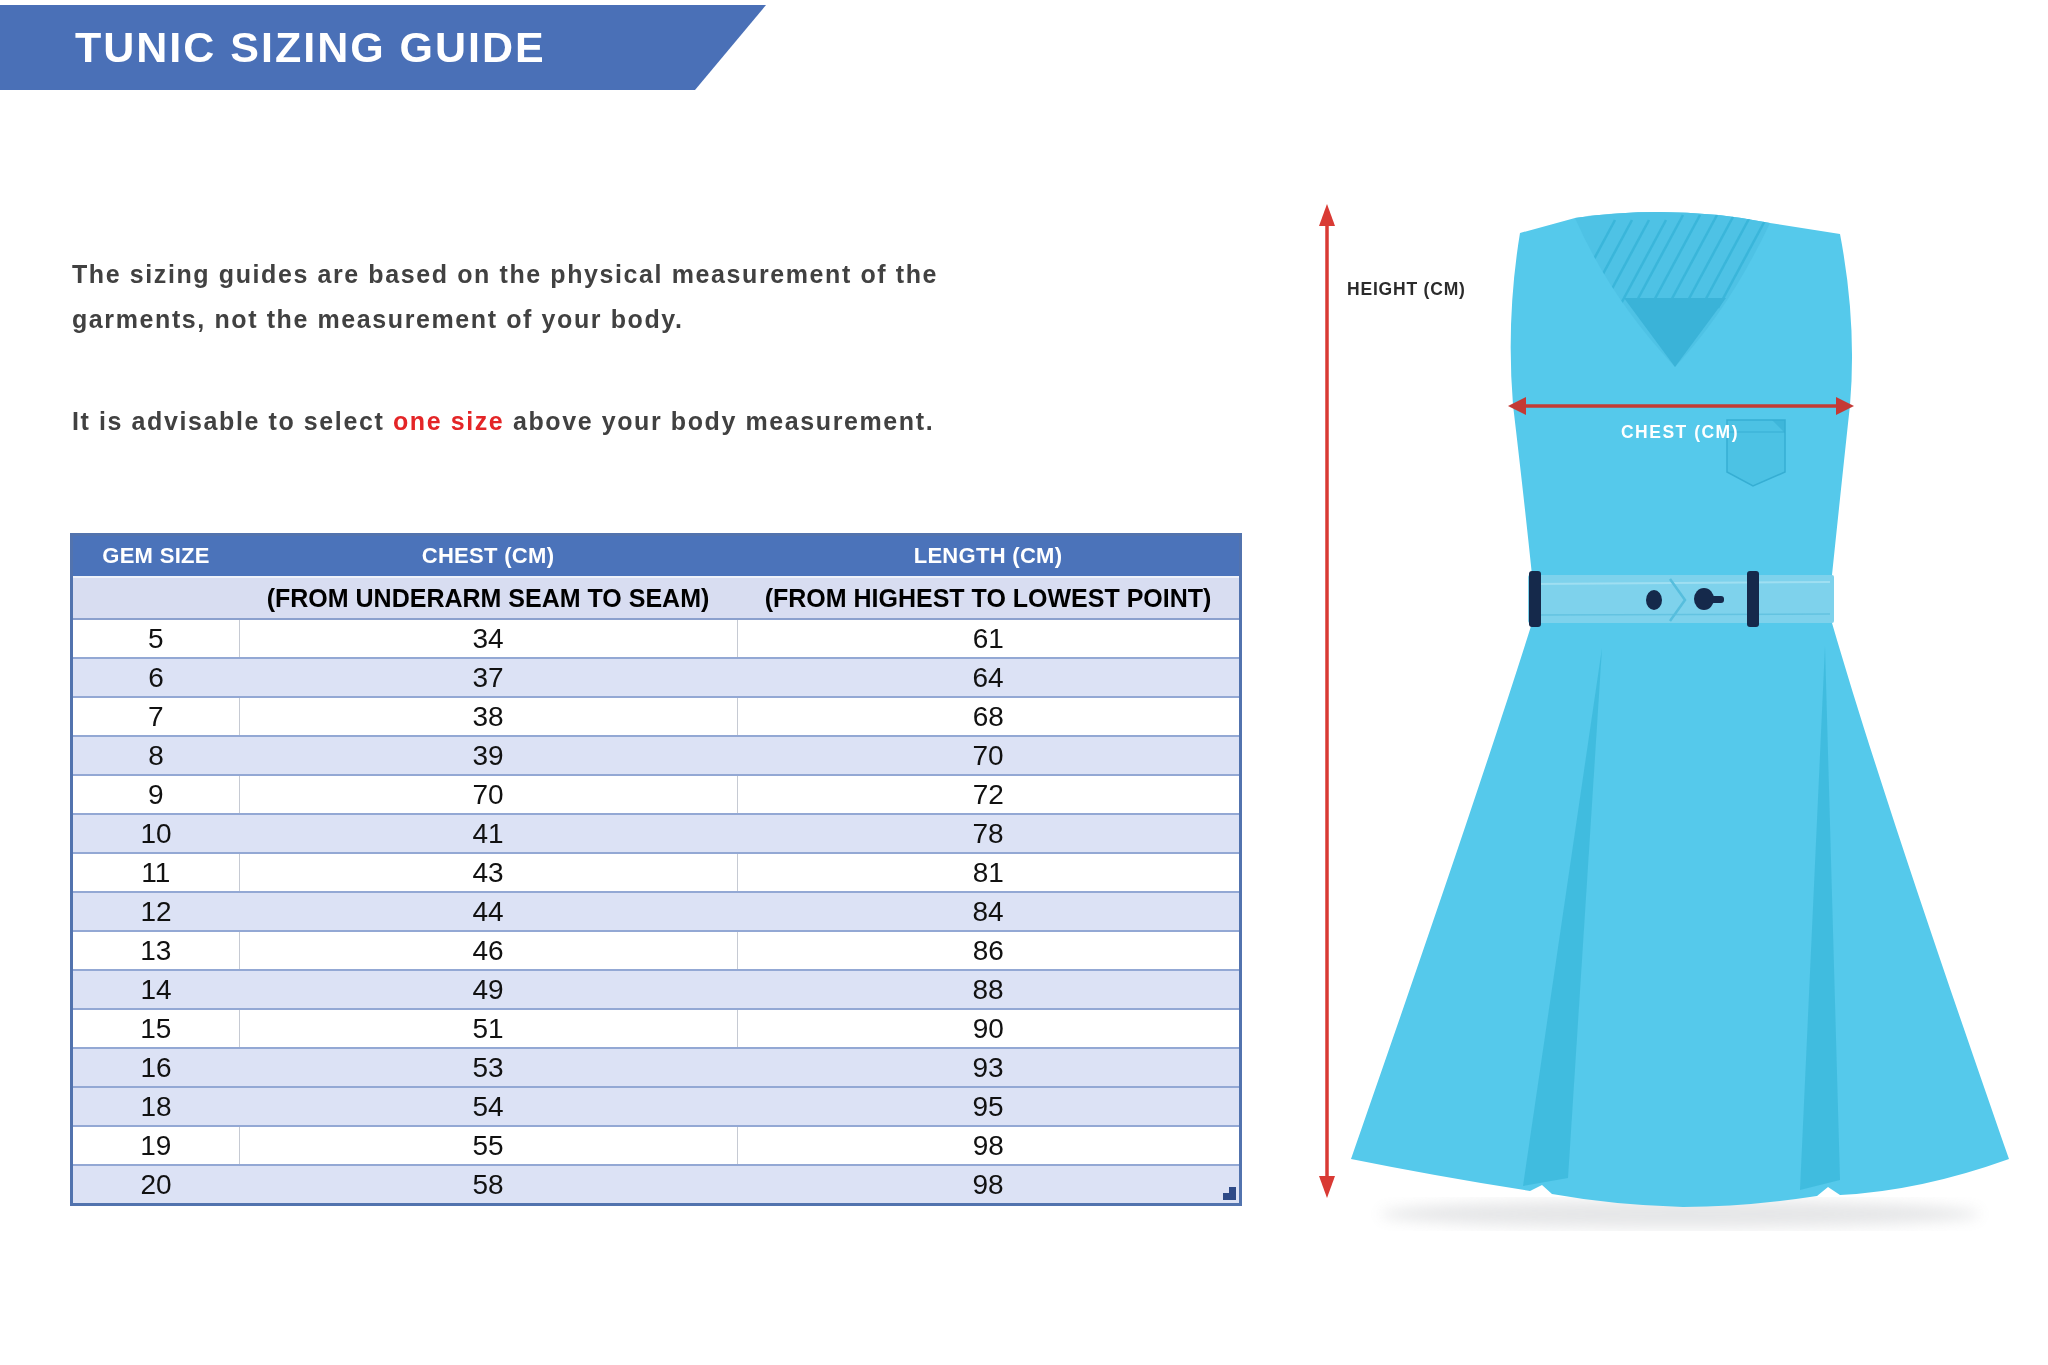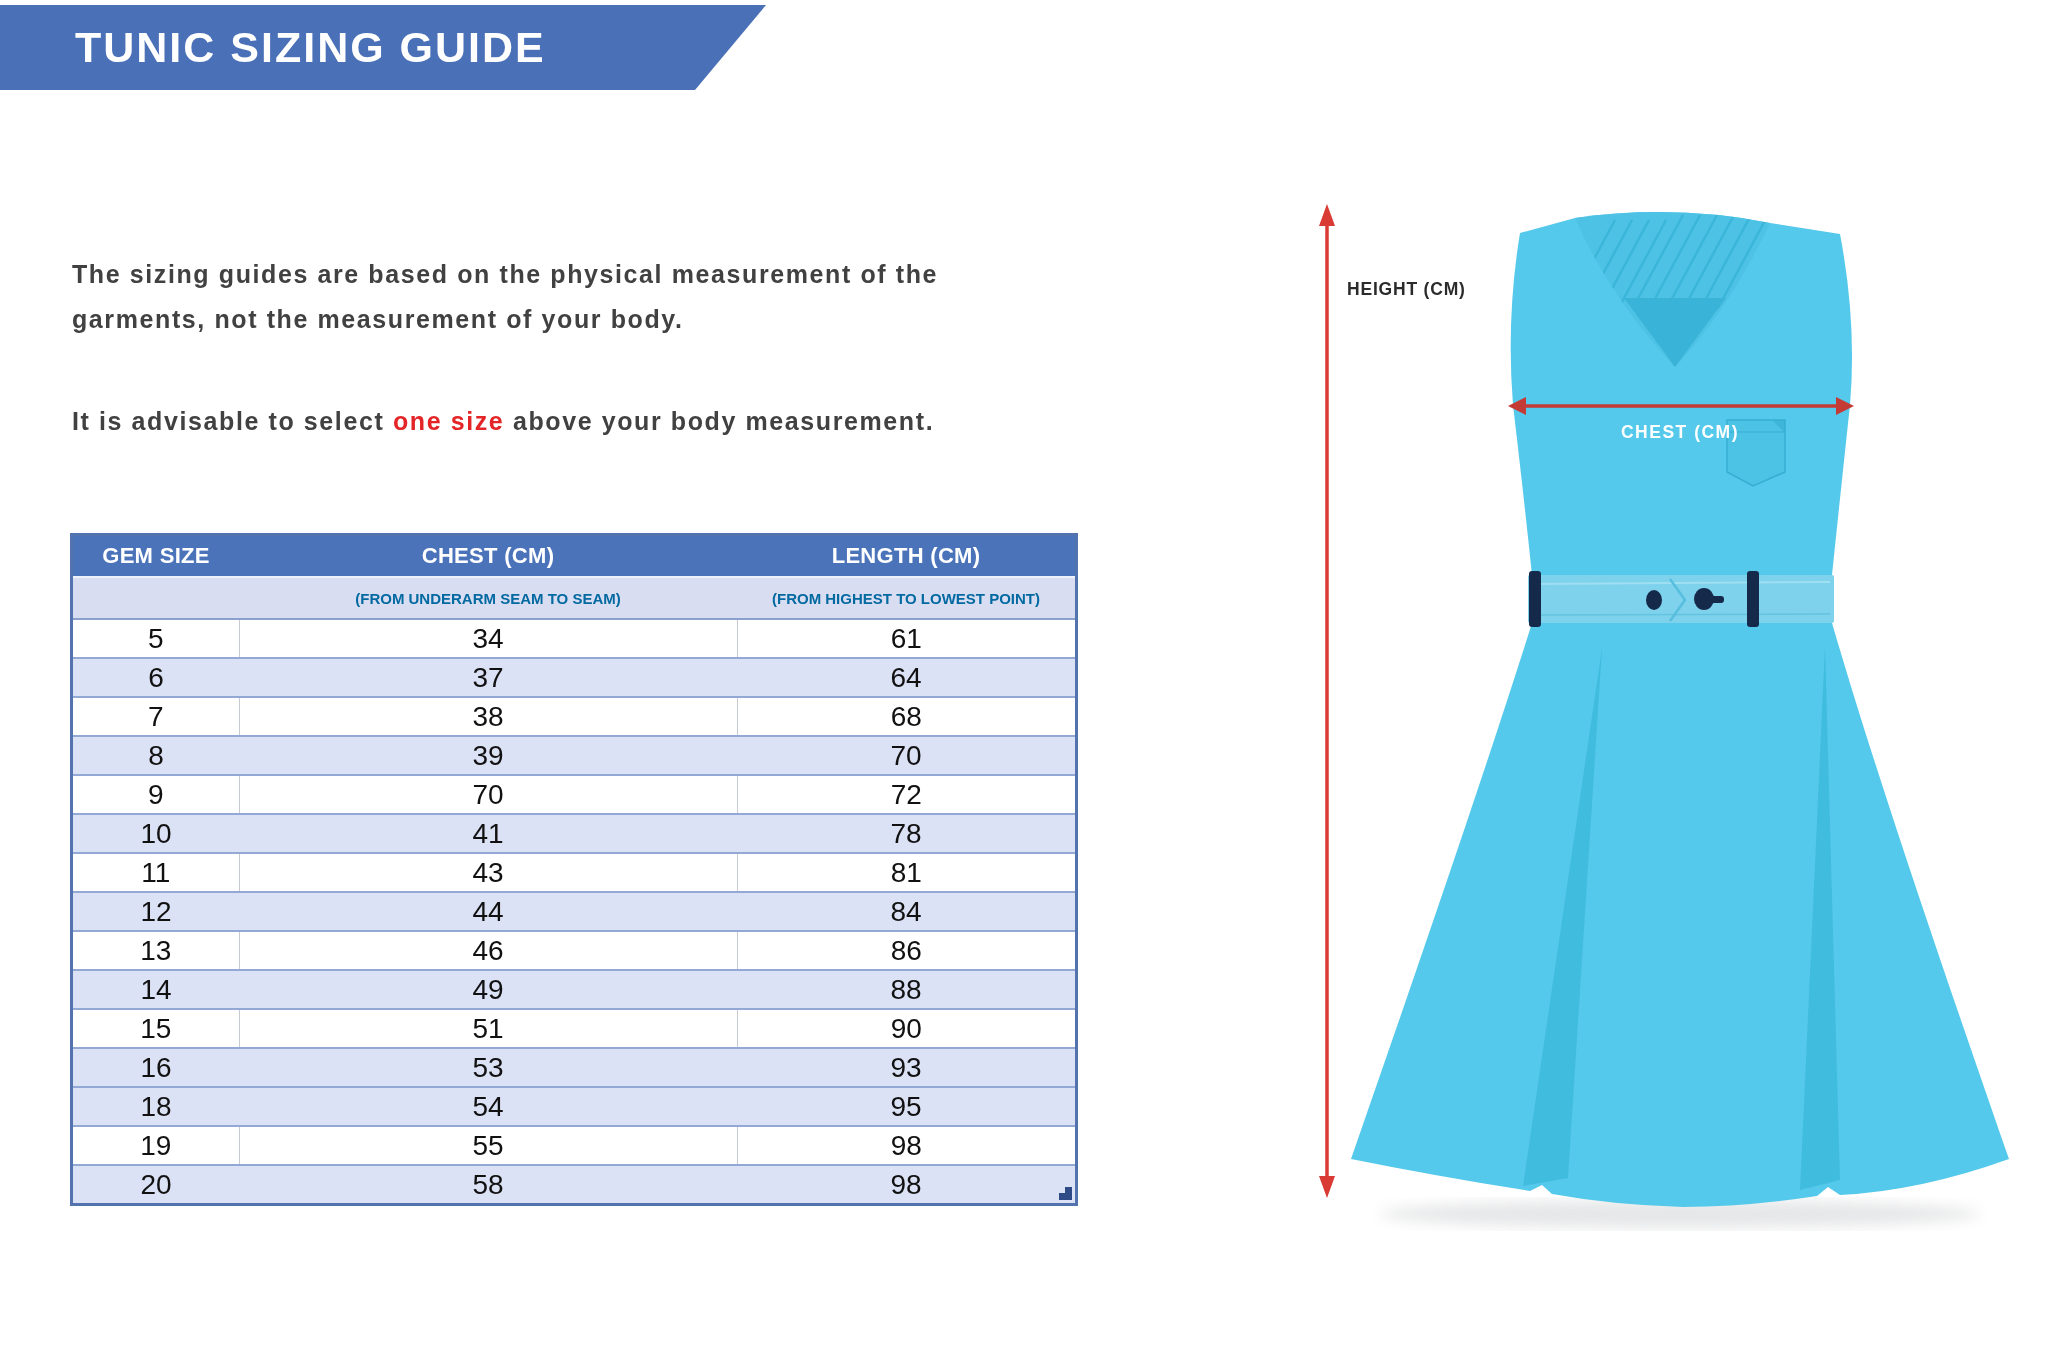--- a/index.html
+++ b/index.html
@@ -14,27 +14,27 @@
         font-family:"Liberation Sans",sans-serif;}
   .banner{position:absolute;top:5px;left:0;width:766px;height:85px;
           background:var(--banner-blue);
           clip-path:polygon(0 0,100% 0,calc(100% - 71px) 100%,0 100%);
           display:flex;align-items:center;}
   .banner h1{margin:0 0 0 75px;color:#fff;font-size:43px;font-weight:700;letter-spacing:2px;}
   .intro{position:absolute;left:72px;top:252px;color:var(--text-dark);}
   .intro p{margin:0;font-size:25px;font-weight:600;letter-spacing:1.6px;line-height:45px;}
   .intro .p2{margin-top:57px;}
   .red{color:var(--highlight-red);}
-  .table-wrap{position:absolute;left:70px;top:533px;width:1008px;box-sizing:border-box;
+  .table-wrap{position:absolute;left:70px;top:533px;width:1172px;box-sizing:border-box;
               border:3px solid var(--table-outer);background:#fff;}
   table{width:100%;border-collapse:collapse;table-layout:fixed;}
   th,td{padding:0;text-align:center;}
   .head-main th{background:var(--table-header-blue);color:#fff;font-size:22px;font-weight:700;
                 height:40px;letter-spacing:.3px;}
-  .head-sub th{background:var(--table-subhead);color:#0369a1;font-size:15px;font-weight:700;
+  .head-sub th{background:var(--table-subhead);color:#000000;font-size:25px;font-weight:700;
                height:40px;border-top:2px solid #eef1f9;border-bottom:2px solid #8ba0cd;}
   tbody td{font-size:28px;color:#111;height:37px;border-top:1px solid #fff;
            border-bottom:2px solid var(--table-border);background:#fff;}
   tbody tr.alt td{background:var(--table-alt-row);}
   tbody tr:not(.alt) td:not(:last-child){border-right:1px solid #c6cad3;}
   tbody tr:last-child td{border-bottom:none;}
   .handle{position:absolute;right:3px;bottom:3px;width:13px;height:13px;background:#2e4a87;}
   .handle::before{content:'';position:absolute;left:0;top:0;width:6px;height:6px;
                   background:var(--table-alt-row);}
   .diagram{position:absolute;left:1280px;top:148px;width:770px;height:1090px;}

